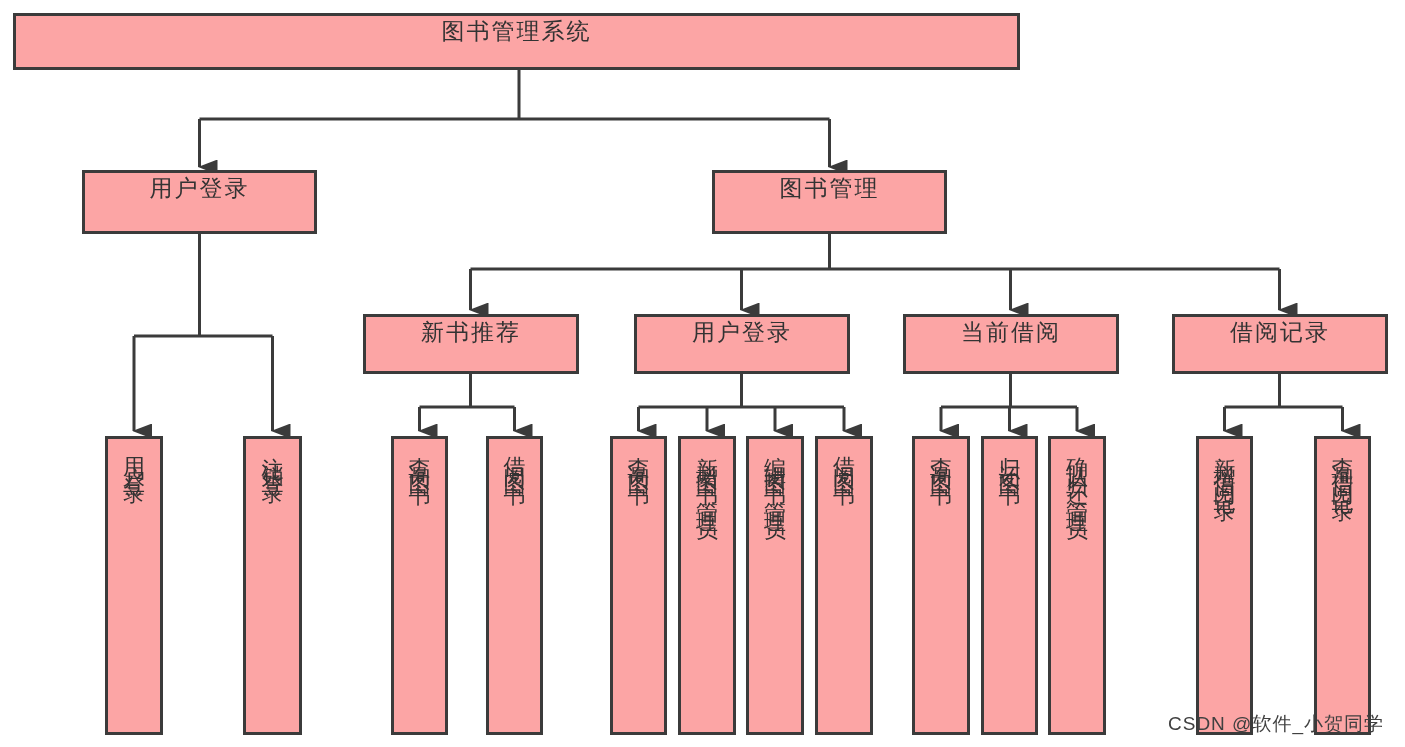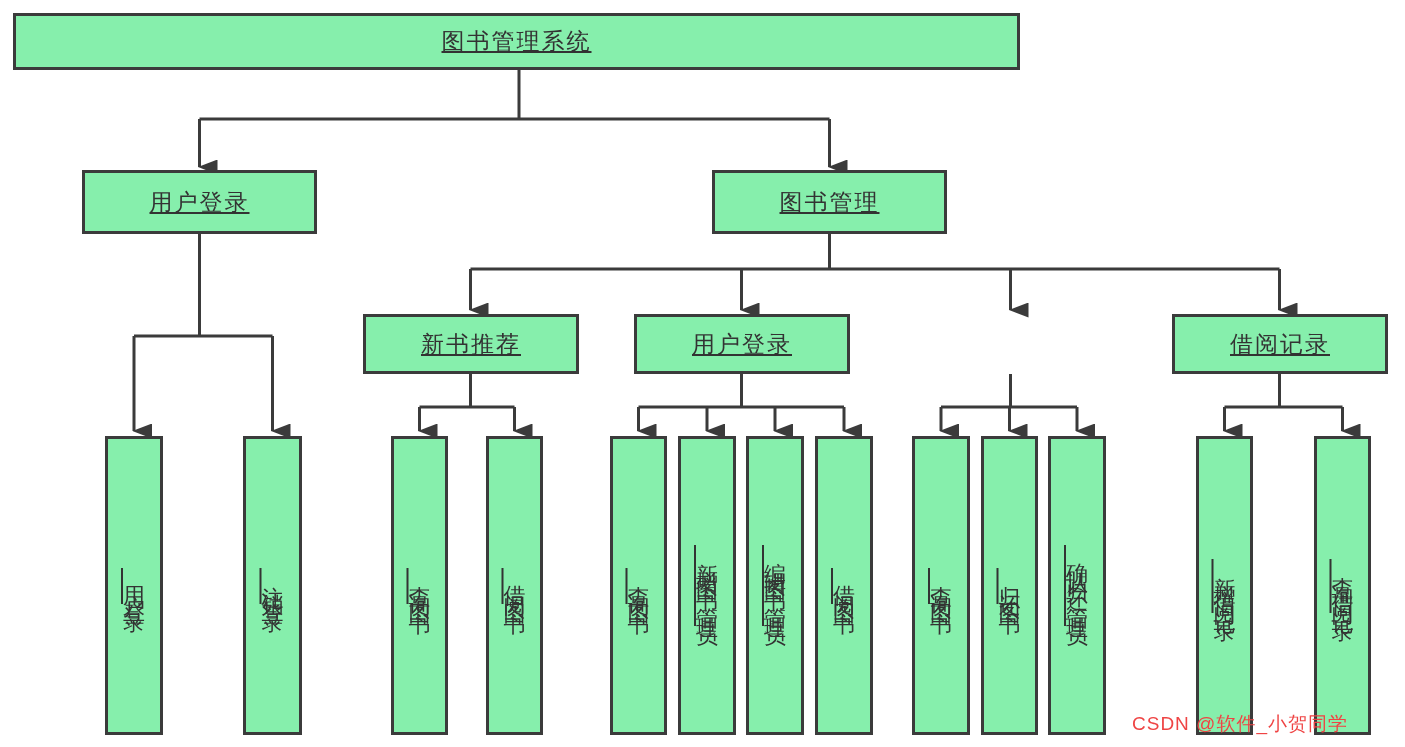--- a/index.html
+++ b/index.html
@@ -17,28 +17,27 @@
   }
   .connectors {
     position: absolute;
     left: 0;
     top: 0;
     z-index: 1;
   }
   .node {
     position: absolute;
     box-sizing: border-box;
-    background: #86efac;
+    background: #fca5a5;
     border: 3px solid #3b3b3b;
     display: flex;
-    align-items: center;
+    align-items: flex-start;
     justify-content: center;
     color: #333333;
     z-index: 2;
-    text-decoration: underline;
   }
   .hbox {
     font-size: 23px;
     letter-spacing: 2px;
   }
   .hbox span {
     white-space: nowrap;
   }
   .root {
     left: 13px; top: 13px; width: 1007px; height: 57px;
@@ -55,26 +54,26 @@
   }
   .vbox span {
     writing-mode: vertical-rl;
     text-orientation: mixed;
     letter-spacing: 9px;
     line-height: 1;
     white-space: nowrap;
   }
   .watermark {
     position: absolute;
-    left: 1132px;
+    left: 1168px;
     top: 711px;
     z-index: 3;
     font-size: 19px;
     letter-spacing: 1px;
-    color: #ef4444;
+    color: #404040;
     white-space: nowrap;
   }
 </style>
 </head>
 <body>
 
 <div class="canvas">
 
   <svg class="connectors" width="1405" height="747" viewBox="0 0 1405 747" fill="none" stroke="#3b3b3b" stroke-width="3">
     <defs>
@@ -127,20 +126,23 @@
   <div class="node hbox lvl2" style="left:712px">
     <span>图书管理</span>
   </div>
 
   <div class="node hbox lvl3" style="left:363px">
     <span>新书推荐</span>
   </div>
   <div class="node hbox lvl3" style="left:634px">
     <span>用户登录</span>
   </div>
+  <div class="node hbox lvl3" style="left:903px">
+    <span>当前借阅</span>
+  </div>
   <div class="node hbox lvl3" style="left:1172px">
     <span>借阅记录</span>
   </div>
 
   <div class="node vbox" style="left:105px">
     <span>用户登录</span>
   </div>
   <div class="node vbox" style="left:243px;width:59px">
     <span>注销登录</span>
   </div>

